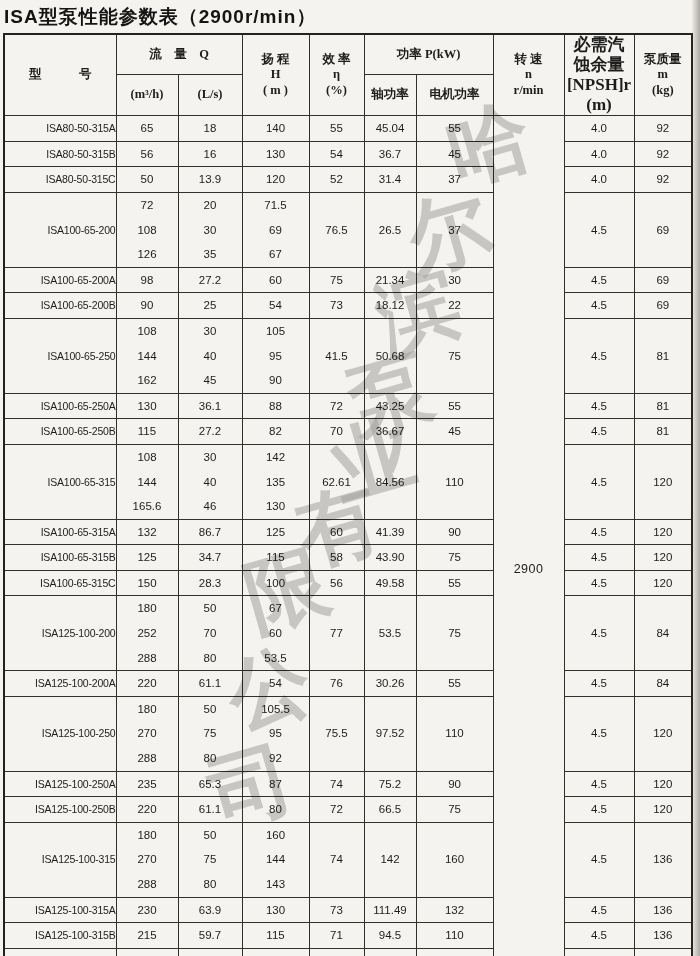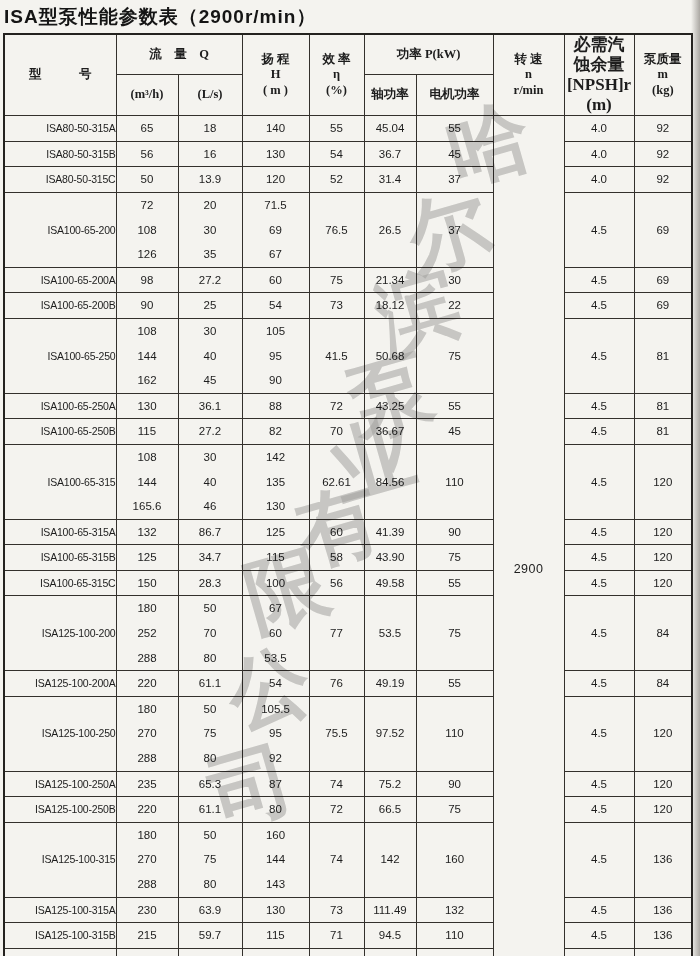--- a/index.html
+++ b/index.html
@@ -283,21 +283,21 @@
           <td>75</td>
           <td>4.5</td>
           <td>84</td>
         </tr>
         <tr class="single">
           <td class="model">ISA125-100-200A</td>
           <td>220</td>
           <td>61.1</td>
           <td>54</td>
           <td>76</td>
-          <td>49.19</td>
+          <td>30.26</td>
           <td>55</td>
           <td>4.5</td>
           <td>84</td>
         </tr>
         <tr class="triple">
           <td class="model">ISA125-100-250</td>
           <td>180
 270
 288</td>
           <td>50

